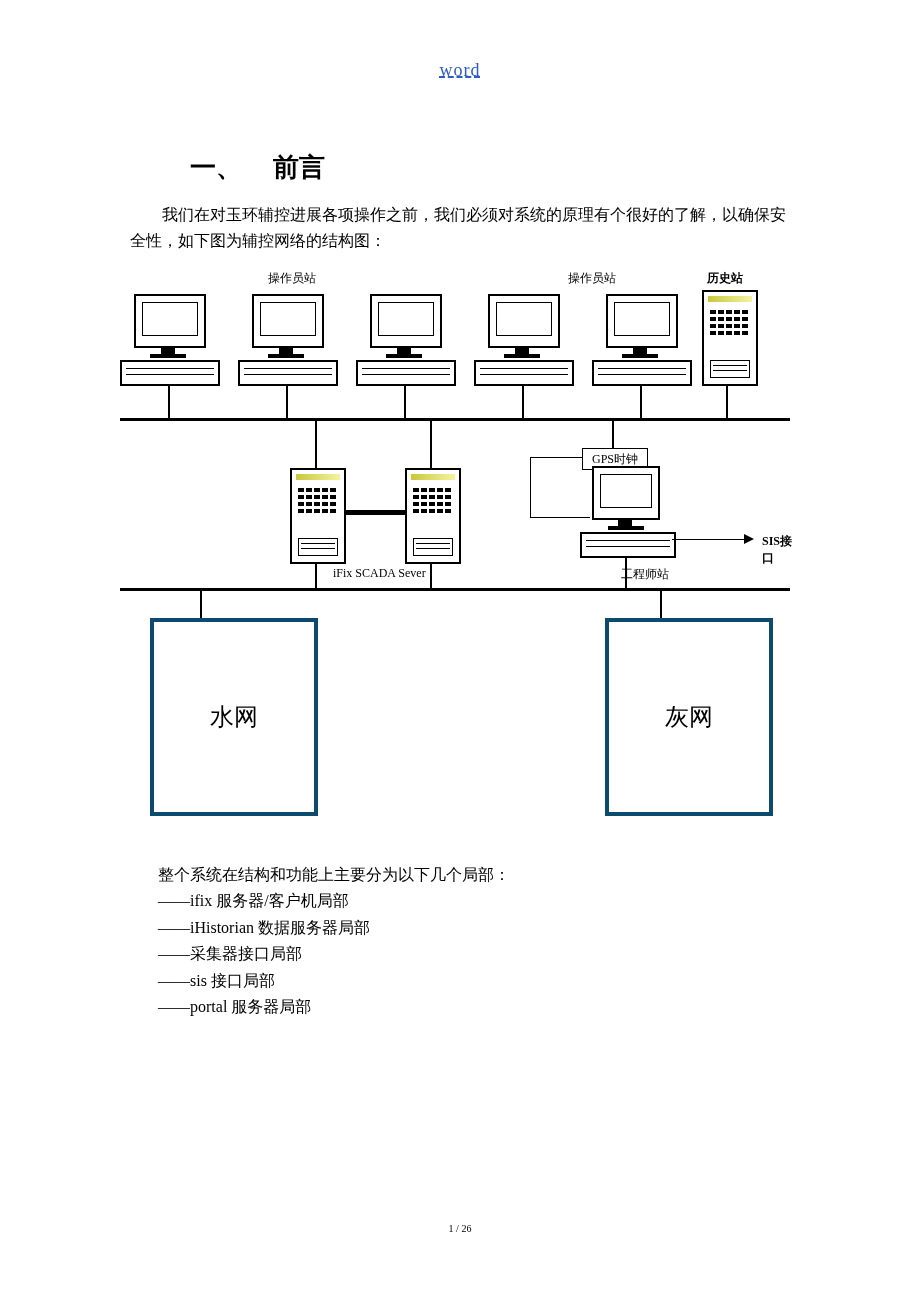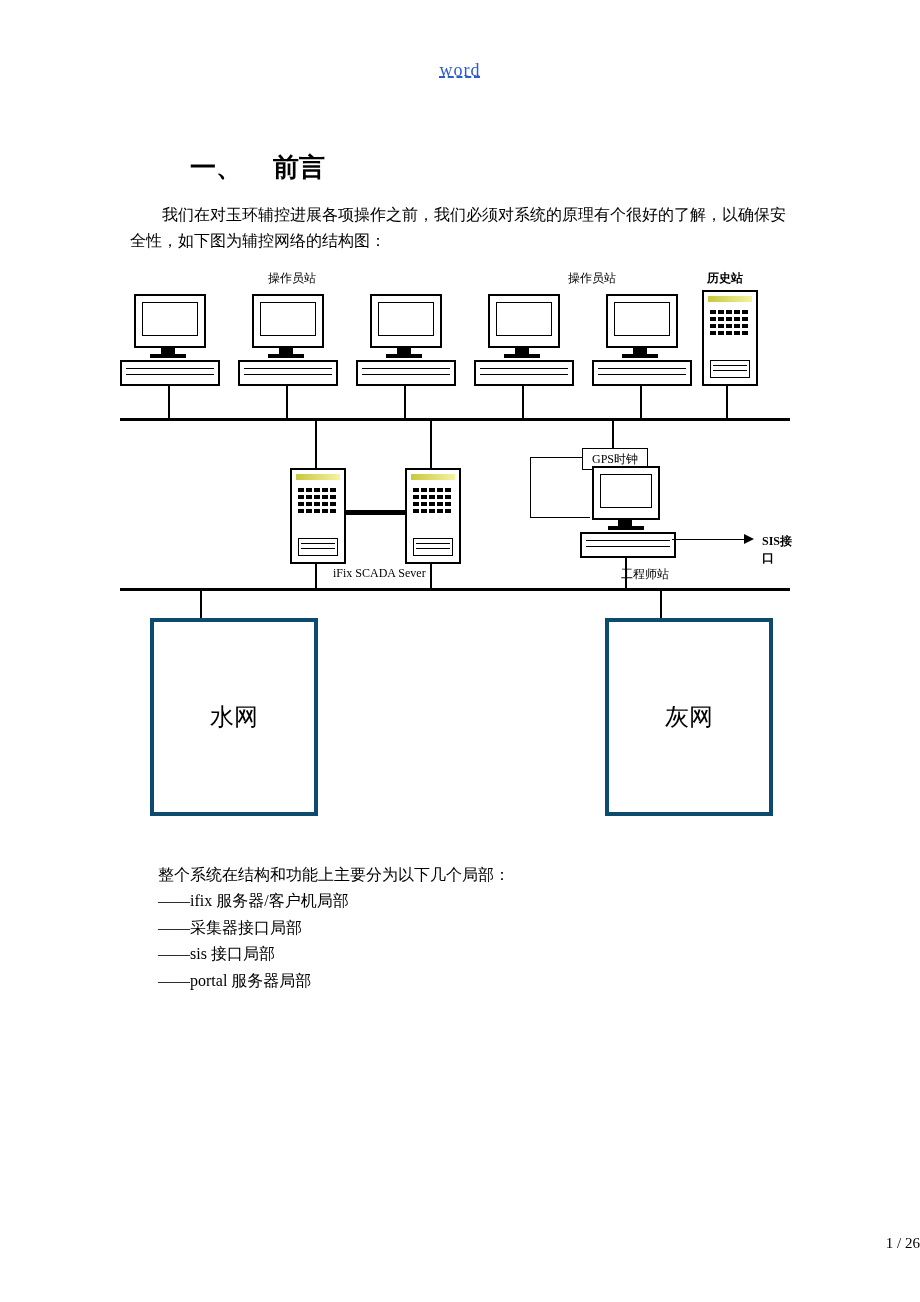--- a/index.html
+++ b/index.html
@@ -185,25 +185,25 @@
   }
   .list-section {
     position: absolute;
     top: 862px;
     left: 158px;
     font-size: 16px;
     line-height: 1.65;
   }
   .footer {
     position: absolute;
-    bottom: 50px;
+    bottom: 68px;
     left: 0;
     width: 920px;
-    text-align: right;
-    font-size: 15px;
+    text-align: center;
+    font-size: 10px;
   }
 </style>
 </head>
 <body>
 
 <div class="page">
   <div class="header-link">word</div>
 
   <div class="section-heading">
     <span>一、</span>
@@ -326,19 +326,20 @@
     <div class="vline" style="top:320px;left:80px;height:28px;"></div>
     <div class="vline" style="top:320px;left:540px;height:28px;"></div>
 
     <div class="networkbox" style="top:348px;left:30px;width:160px;height:190px;">水网</div>
     <div class="networkbox" style="top:348px;left:478px;width:160px;height:190px;margin-left:7px;">灰网</div>
   </div>
 
   <div class="list-section">
     <div>整个系统在结构和功能上主要分为以下几个局部：</div>
     <div>——ifix 服务器/客户机局部</div>
+    <div>——iHistorian 数据服务器局部</div>
     <div>——采集器接口局部</div>
     <div>——sis 接口局部</div>
     <div>——portal 服务器局部</div>
   </div>
 
   <div class="footer">1 / 26</div>
 </div>
 
 </body></html>

